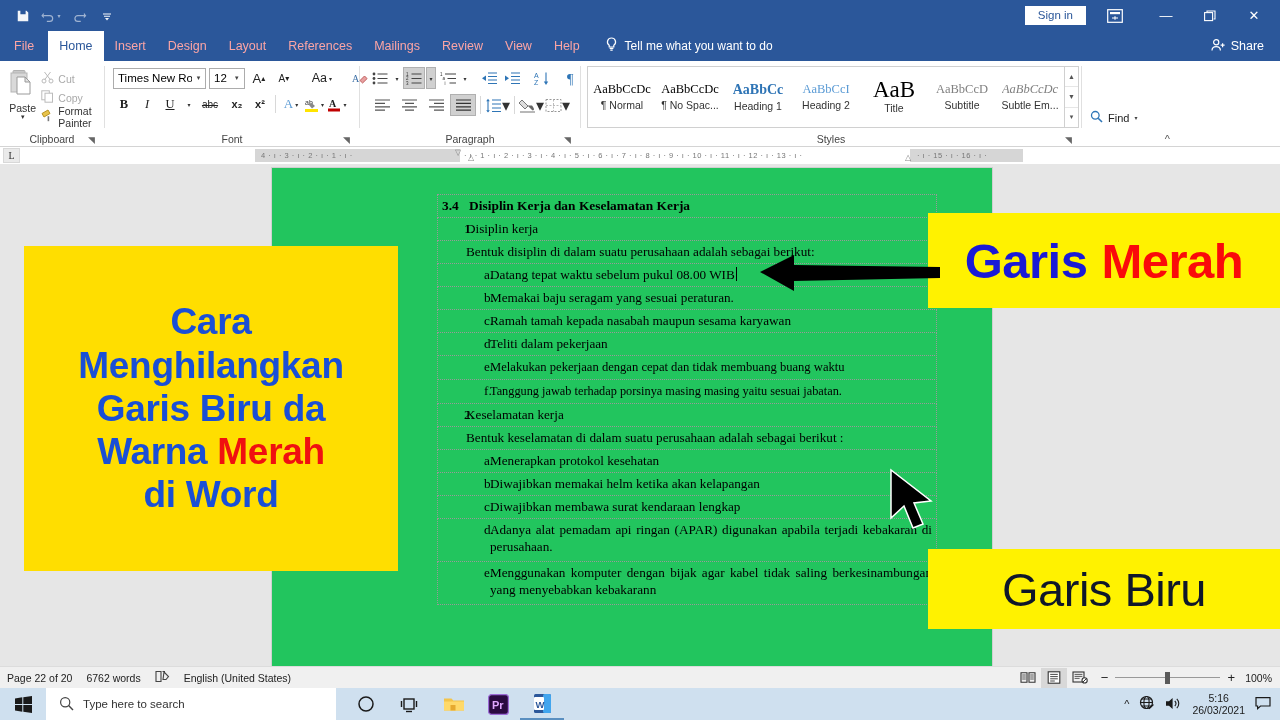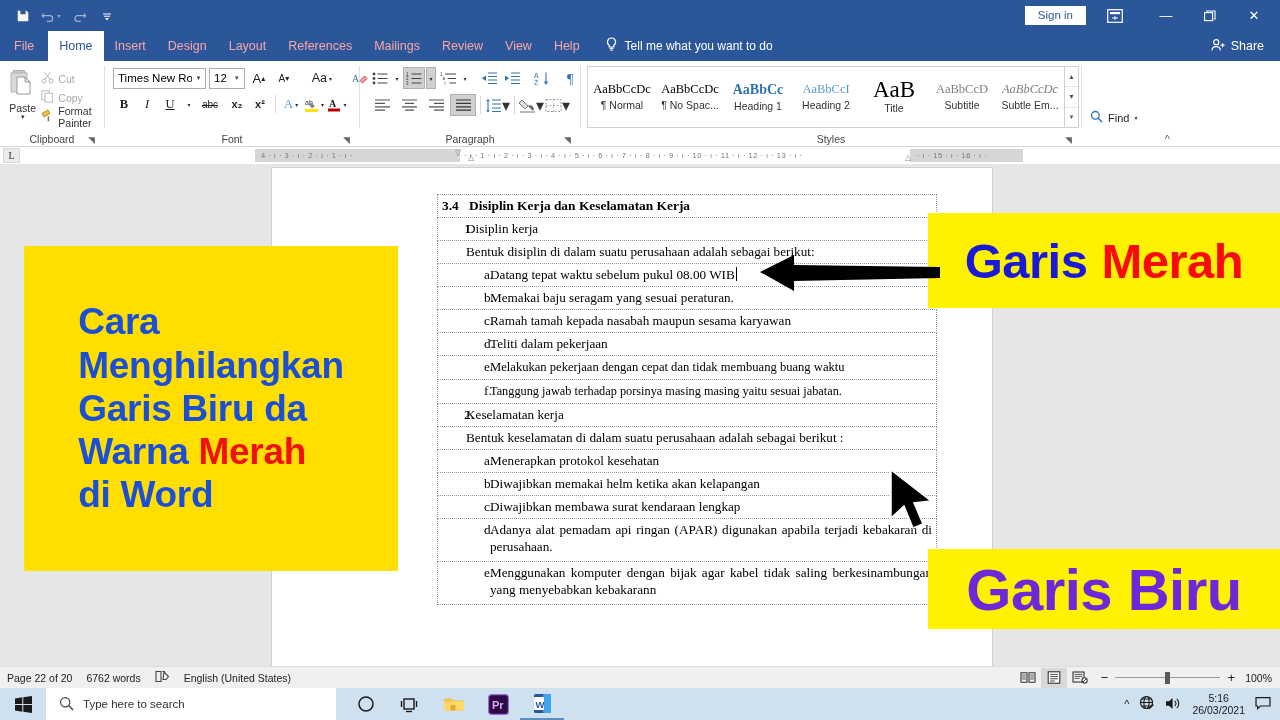--- a/index.html
+++ b/index.html
@@ -187,21 +187,21 @@
   .vr-white { position: absolute; left: 0; top: 40px; width: 15px; height: 80px; background: #fff; }
   .vr-dot { position: absolute; left: 6px; width: 3px; height: 3px; background: #888; }
 
   
   .canvas {
     position: absolute; left: 0; top: 164px; width: 1280px; height: 502px;
     background: #e6e6e6; overflow: hidden;
   }
   .page {
     position: absolute; left: 272px; top: 4px; width: 720px; height: 498px;
-    background: #ffffff; box-shadow: 0 0 0 1px #d0d0d0;
+    background: #22c55e; box-shadow: 0 0 0 1px #d0d0d0;
   }
   .doc-body {
     position: absolute; left: 165px; top: 27px; width: 500px;
     font-family: "Liberation Serif", serif; color: #000;
   }
   .dline {
     border: 1px dotted #999; border-top: 1px dotted #999;
     padding: 2px 4px 3px 4px; margin-top: -1px; position: relative;
     font-size: 13.2px; line-height: 17px; min-height: 22px;
   }
@@ -219,21 +219,21 @@
   }
   .caret {
     display: inline-block; width: 1px; height: 14px; background: #000;
     vertical-align: -2px; margin-left: 1px;
   }
 
   
   .ov-left {
     position: absolute; left: 24px; top: 246px; width: 374px; height: 325px;
     background: #ffde00; display: flex; align-items: center; justify-content: center;
-    text-align: left; z-index: 40;
+    text-align: center; z-index: 40;
   }
   .ov-left-txt {
     font-size: 37px; font-weight: bold; line-height: 1.17; color: #1a4fd6;
     letter-spacing: -.3px;
   }
   .ov-left-txt .red { color: #f01010; }
 
   .ov-merah {
     position: absolute; left: 928px; top: 213px; width: 352px; height: 95px;
     background: #fff200; display: flex; align-items: center; justify-content: center;
@@ -241,21 +241,21 @@
   }
   .ov-merah span { font-size: 49px; font-weight: bold; letter-spacing: -.5px; }
   .ov-merah .b { color: #1a1ad6; }
   .ov-merah .r { color: #fa0a0a; margin-left: 14px; }
 
   .ov-biru {
     position: absolute; left: 928px; top: 549px; width: 352px; height: 80px;
     background: #fff200; display: flex; align-items: center; justify-content: center;
     z-index: 40;
   }
-  .ov-biru span { font-size: 58px; font-weight: bold; color: #6d28d9; letter-spacing: -.5px; }
+  .ov-biru span { font-size: 47px; font-weight: normal; color: #0f172a; letter-spacing: -.5px; }
 
   .arrow-svg { position: absolute; z-index: 45; pointer-events: none; }
   .cursor-svg { position: absolute; z-index: 45; pointer-events: none; }
 
   
   .statusbar {
     position: absolute; left: 0; top: 666px; width: 1280px; height: 22px;
     background: #f0f0f0; border-top: 1px solid #dcdcdc;
     display: flex; align-items: center; font-size: 10.5px; color: #222;
   }

